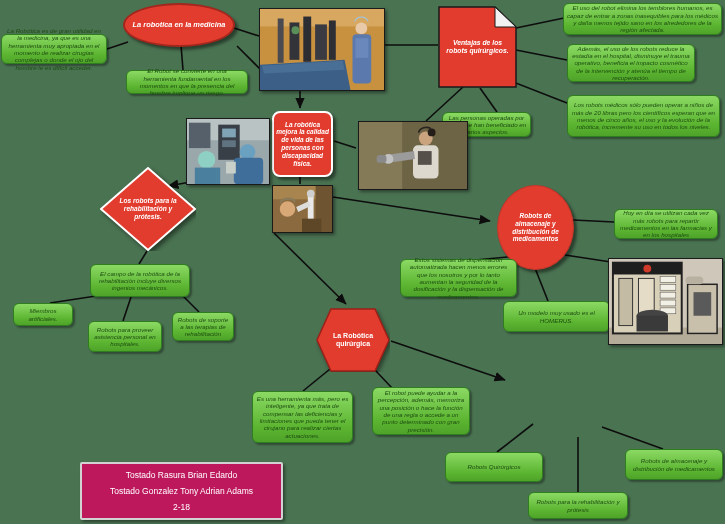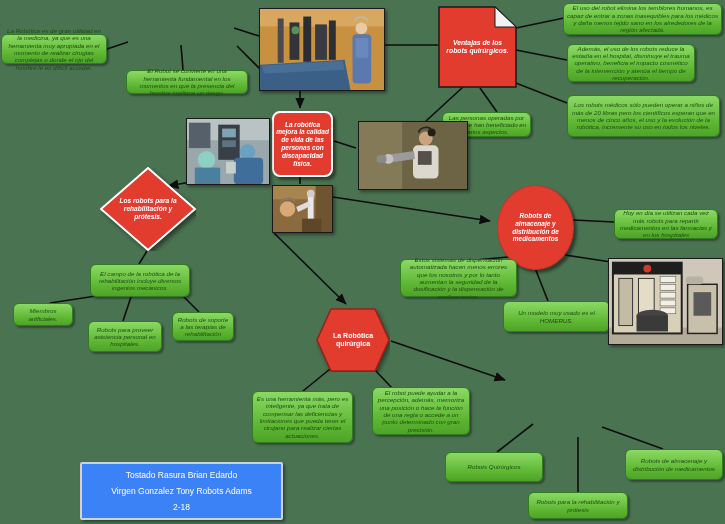--- a/index.html
+++ b/index.html
@@ -29,21 +29,21 @@
   .circle{
     background:#e23c2f;border:1px solid #c2362a;border-radius:50%;
     box-shadow:3px 3px 3px rgba(0,0,0,0.45);font-size:6.5px;padding:4px;
   }
   .shape{padding:0;}
   .shape svg{position:absolute;inset:0;}
   .stext{position:absolute;inset:0;display:flex;align-items:center;justify-content:center;text-align:center;z-index:2;}
   .photo{border:1px solid #1a1a1a;box-shadow:2px 2px 3px rgba(0,0,0,0.4);overflow:hidden;}
   .photo svg{display:block;}
   .credits{
-    background:#3b82f6;border:2px solid #d2d2d2;border-radius:2px;
+    background:#be185d;border:2px solid #d2d2d2;border-radius:2px;
     color:#ffffff;font-size:8.5px;flex-direction:column;justify-content:space-evenly;
     box-shadow:2px 2px 3px rgba(0,0,0,0.4);
   }
 </style>
 </head>
 <body>
 
 <div class="stage">
 
   <svg id="wires" width="725" height="524" viewBox="0 0 725 524">
@@ -79,20 +79,23 @@
       <line x1="533" y1="424" x2="497" y2="452"></line>
       <line x1="578" y1="437" x2="578" y2="492"></line>
       <line x1="602" y1="427" x2="663" y2="449"></line>
       <line x1="147" y1="251" x2="139" y2="264"></line>
       <line x1="96" y1="296" x2="50" y2="303"></line>
       <line x1="131" y1="297" x2="123" y2="321"></line>
       <line x1="183" y1="296" x2="199" y2="312"></line>
     </g>
   </svg>
 
+  <div class="node red ellipse" style="left:123px;top:3px;width:112px;height:44px">
+    <span>La robotica en la medicina</span>
+  </div>
 
   <div class="node red shape" style="left:438px;top:6px;width:79px;height:82px">
     <svg width="79" height="82" viewBox="0 0 79 82">
       <path d="M1,1 L57,1 L78,21 L78,81 L1,81 Z" fill="#e23c2f" stroke="#1a1a1a" stroke-width="1.5"></path>
       <path d="M57,1 L57,21 L78,21 Z" fill="#f2f2f2" stroke="#1a1a1a" stroke-width="1"></path>
     </svg>
     <div class="stext red" style="font-size:6.8px;padding:4px">Ventajas de los robots quirúrgicos.</div>
   </div>
 
   <div class="node red rrect" style="left:272px;top:111px;width:61px;height:66px">
@@ -257,17 +260,17 @@
       <ellipse cx="44" cy="58" rx="16" ry="6" fill="#444444"></ellipse>
       <rect x="28" y="58" width="32" height="16" fill="#3a3a3a"></rect>
       <rect x="80" y="26" width="30" height="50" fill="#c9c0ac" stroke="#222" stroke-width="1.5"></rect>
       <rect x="86" y="34" width="18" height="24" fill="#5a5a5a"></rect>
       <rect x="78" y="18" width="18" height="8" rx="4" fill="#b8b0a0"></rect>
     </svg>
   </div>
 
   <div class="node credits" style="left:80px;top:462px;width:203px;height:58px">
     <div>Tostado Rasura Brian Edardo</div>
-    <div>Virgen Gonzalez Tony Robots Adams</div>
+    <div>Tostado Gonzalez Tony Adrian Adams</div>
     <div>2-18</div>
   </div>
 
 </div>
 
 </body></html>

